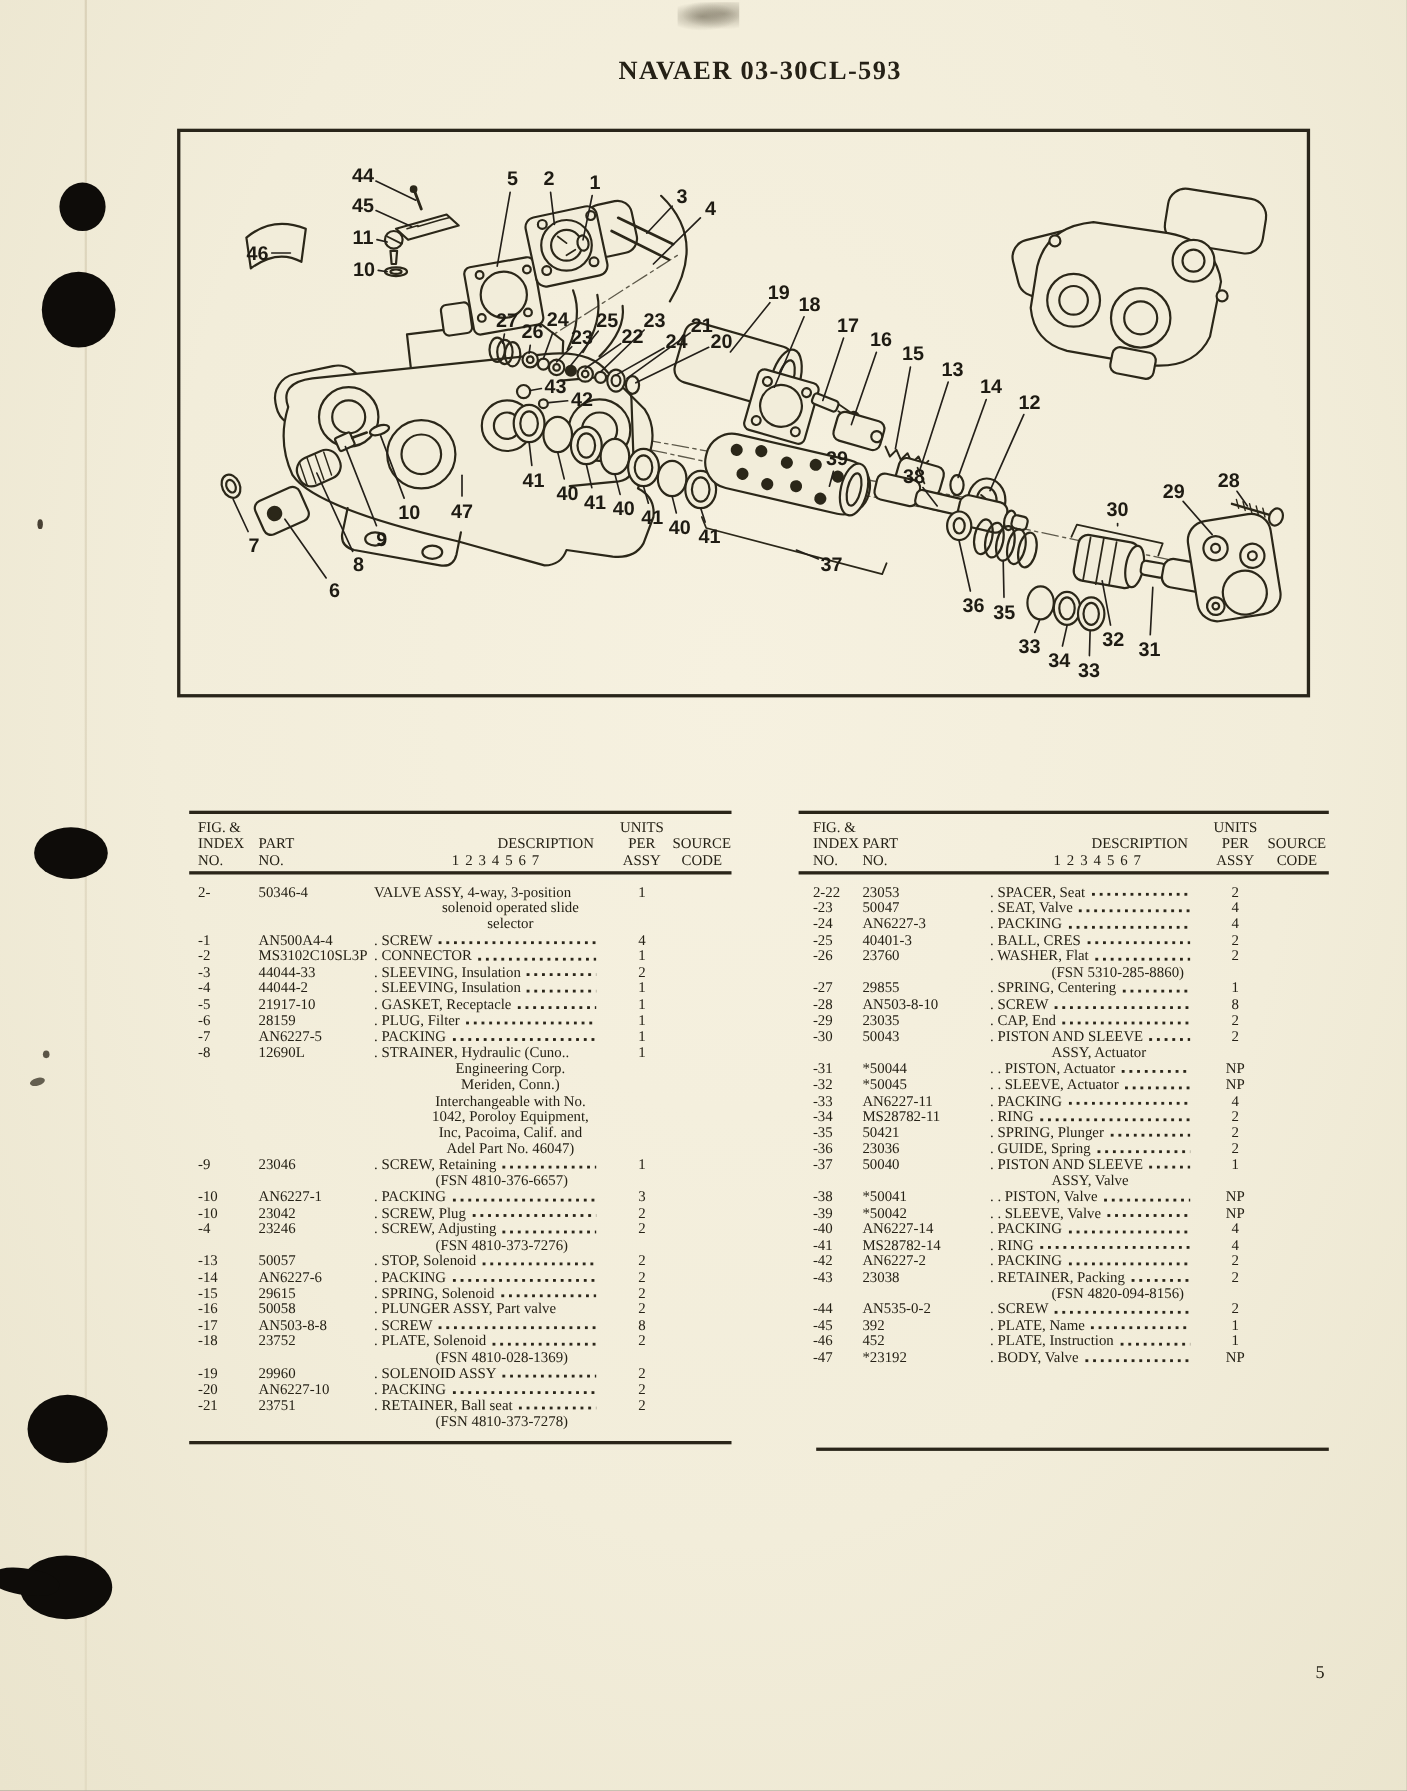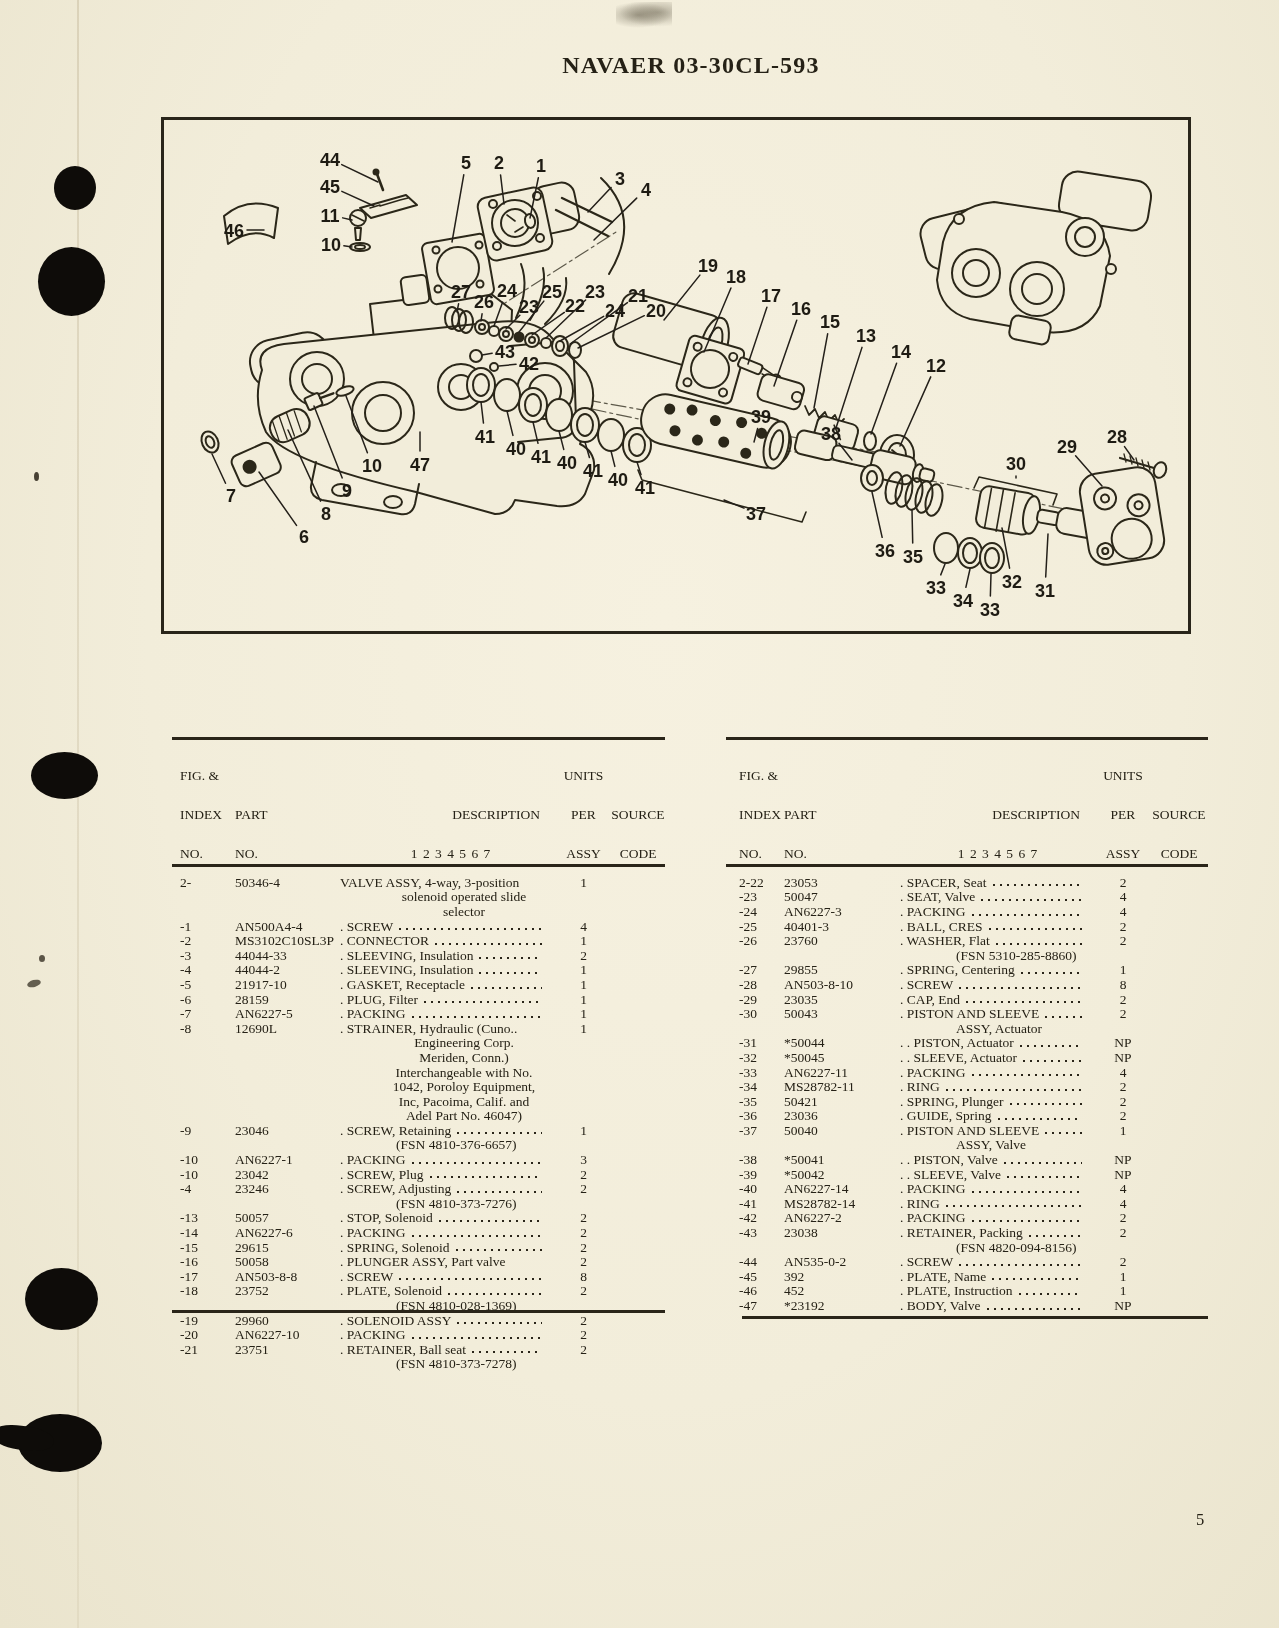--- a/index.html
+++ b/index.html
@@ -24,21 +24,21 @@
   .figure-box svg{display:block;width:100%;height:100%;}
   .caption{position:absolute;top:655px;left:176px;width:1030px;text-align:center;
     font-size:17.5px;letter-spacing:.3px;}
   .parts-table{position:absolute;top:737px;font-size:13.5px;}
   .parts-table.left{left:172px;width:493px;}
   .parts-table.right{left:726px;width:482px;}
   .rule{height:2.6px;background:#2a2519;}
   .brule{position:absolute;height:2.8px;background:#2a2519;}
   .thead{padding:4px 0 3px;}
   .hrow,.prow{display:grid;grid-template-columns:var(--cols);align-items:start;}
-  .hrow{line-height:15.2px;margin-top:24px;}
+  .hrow{line-height:15.2px;}
   .c-idx{padding-left:8px;white-space:pre;}
   .right .c-idx{padding-left:13px;}
   .c-part{white-space:pre;}
   .left .c-part{padding-left:7px;}
   .right .c-part{padding-left:8px;}
   .c-units{text-align:center;}
   .c-src{text-align:center;}
   .c-desc-h2{text-align:right;padding-right:16px;font-family:Liberation Serif, serif;}
   .c-desc-h3{text-align:center;padding-left:6px;white-space:pre;letter-spacing:1px;}
   .tbody{padding-top:9px;line-height:14.6px;}

